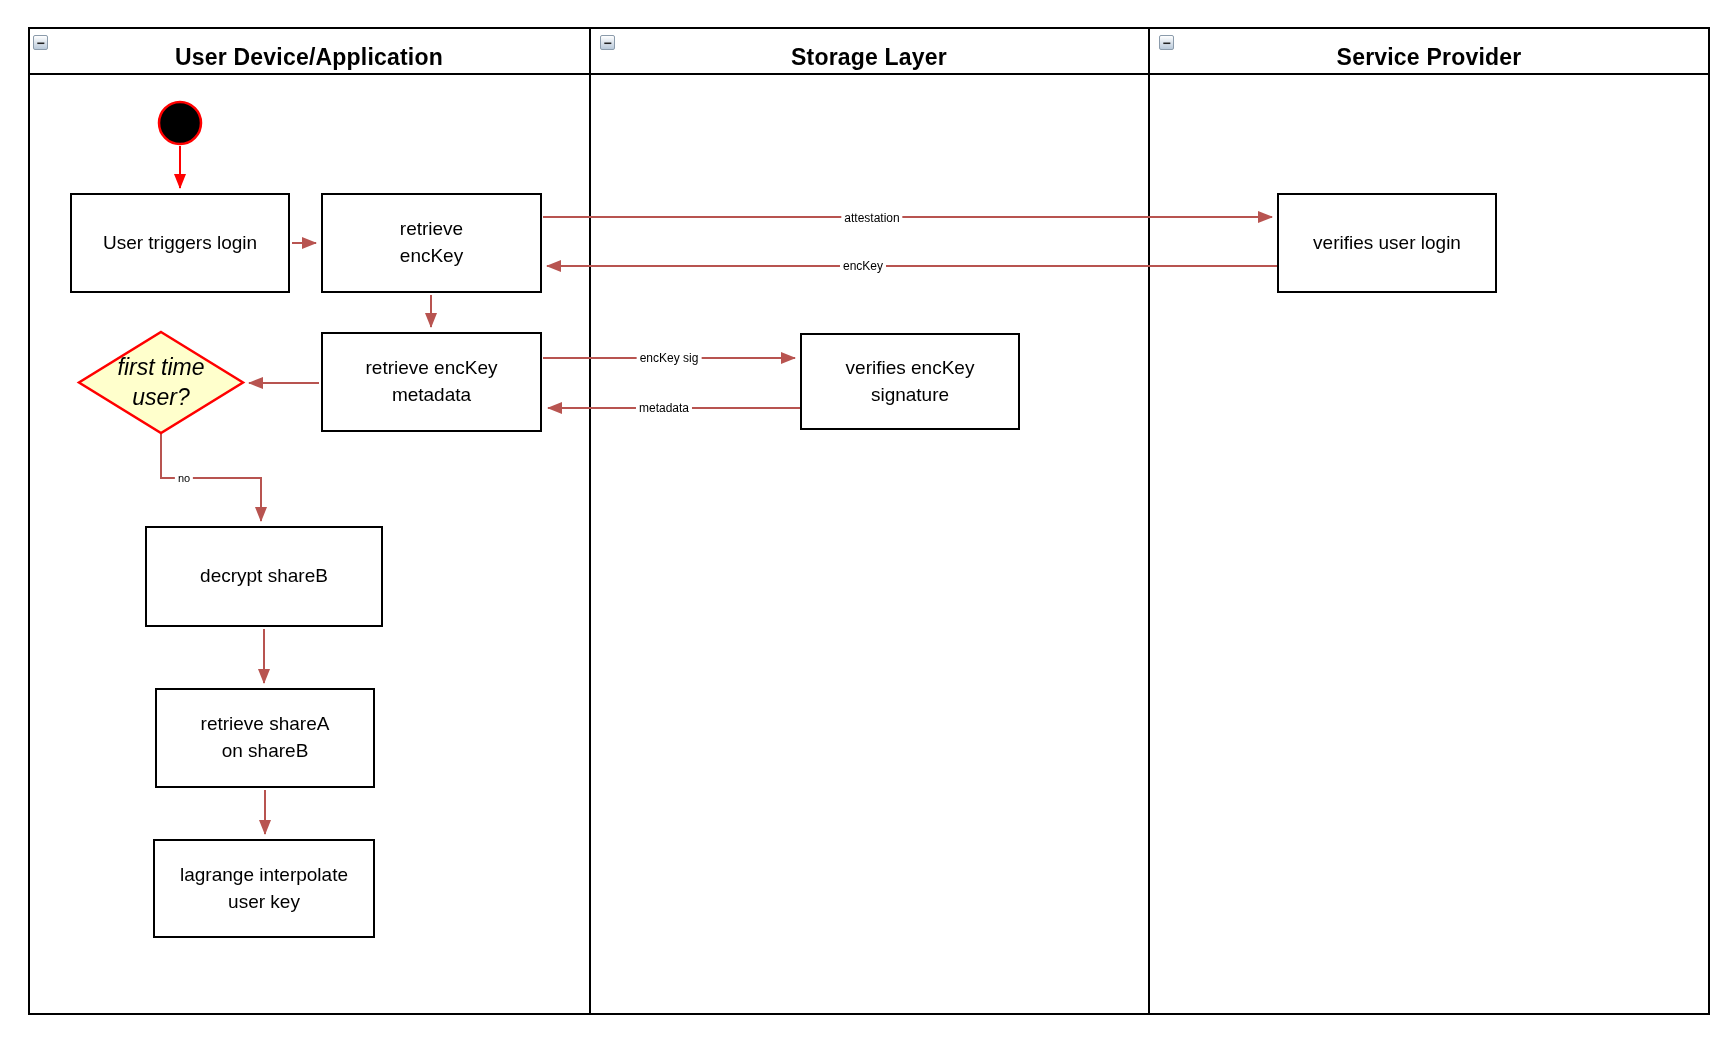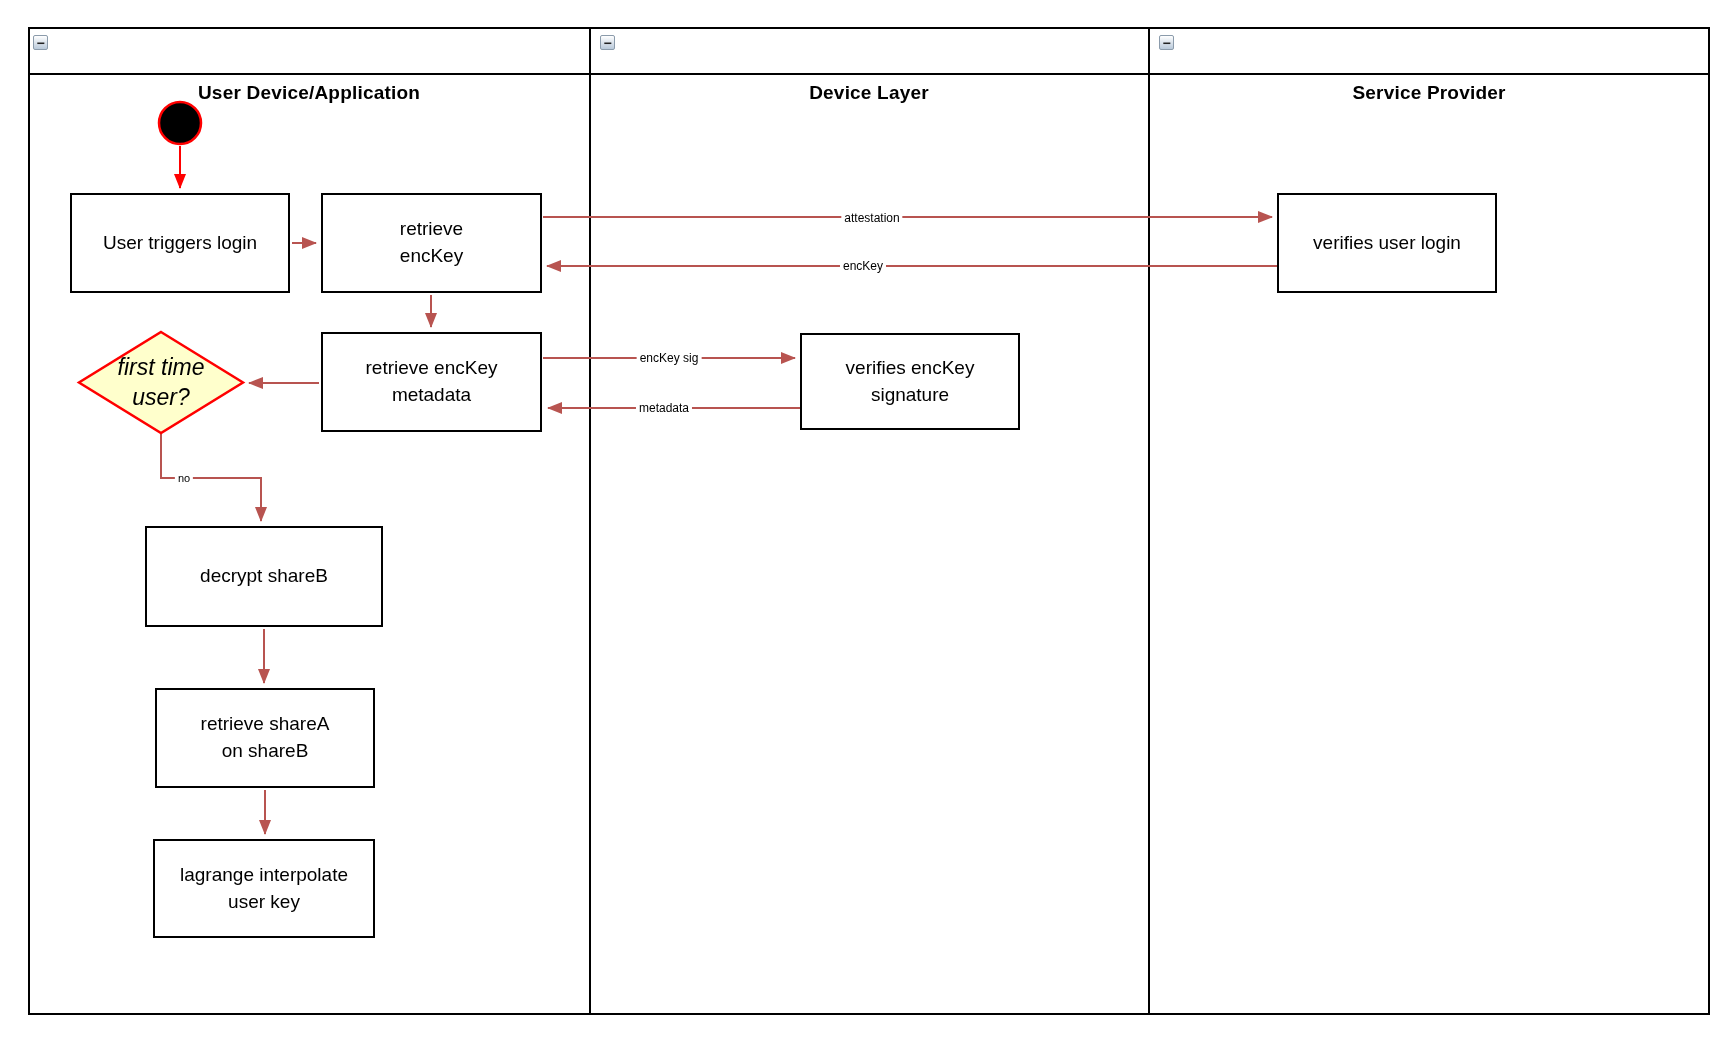--- a/index.html
+++ b/index.html
@@ -5,21 +5,21 @@
   html,body{margin:0;padding:0;background:#ffffff;}
   .canvas{
     position:relative;width:1732px;height:1038px;background:#ffffff;
     font-family:"Liberation Sans",sans-serif;color:#000;overflow:hidden;
   }
   .frame{position:absolute;left:28px;top:27px;width:1682px;height:988px;
     border:2px solid #000;box-sizing:border-box;background:#fff;}
   .vline{position:absolute;top:27px;height:988px;width:2px;background:#000;}
   .header-divider{position:absolute;left:28px;top:73px;width:1682px;height:2px;background:#000;}
   .lane-title{position:absolute;top:29px;height:56px;display:flex;align-items:center;
-    justify-content:center;font-weight:bold;font-size:19px;letter-spacing:0.2px;margin-top:36px;}
+    justify-content:center;font-weight:bold;font-size:23px;letter-spacing:0.2px;}
   .collapse-btn{position:absolute;width:15px;height:15px;border:1px solid #8b9bab;
     border-radius:2px;background:linear-gradient(#ffffff,#b9c9da);
     display:flex;align-items:center;justify-content:center;
     font-size:14px;font-weight:bold;line-height:1;color:#222;cursor:pointer;box-sizing:border-box;}
   .node{position:absolute;border:2px solid #000;background:#fff;box-sizing:border-box;
     display:flex;align-items:center;justify-content:center;text-align:center;
     font-size:19px;line-height:1.4;white-space:pre-line;}
   .diamond-label{position:absolute;display:flex;align-items:center;justify-content:center;
     text-align:center;font-size:23px;line-height:1.3;white-space:pre-line;font-style:italic;}
   .edge-label{position:absolute;transform:translate(-50%,-50%);background:#fff;
@@ -30,21 +30,21 @@
 <body>
 
 <div class="canvas">
 
   <div class="frame"></div>
   <div class="vline" style="left:589px"></div>
   <div class="vline" style="left:1148px"></div>
   <div class="header-divider"></div>
 
   <div class="lane-title" style="left:30px;width:558px">User Device/Application</div>
-  <div class="lane-title" style="left:591px;width:556px">Device Layer</div>
+  <div class="lane-title" style="left:591px;width:556px">Storage Layer</div>
   <div class="lane-title" style="left:1150px;width:558px">Service Provider</div>
 
   <div class="collapse-btn" style="left:33px;top:35px">
     <span>−</span>
   </div>
   <div class="collapse-btn" style="left:600px;top:35px">
     <span>−</span>
   </div>
   <div class="collapse-btn" style="left:1159px;top:35px">
     <span>−</span>

